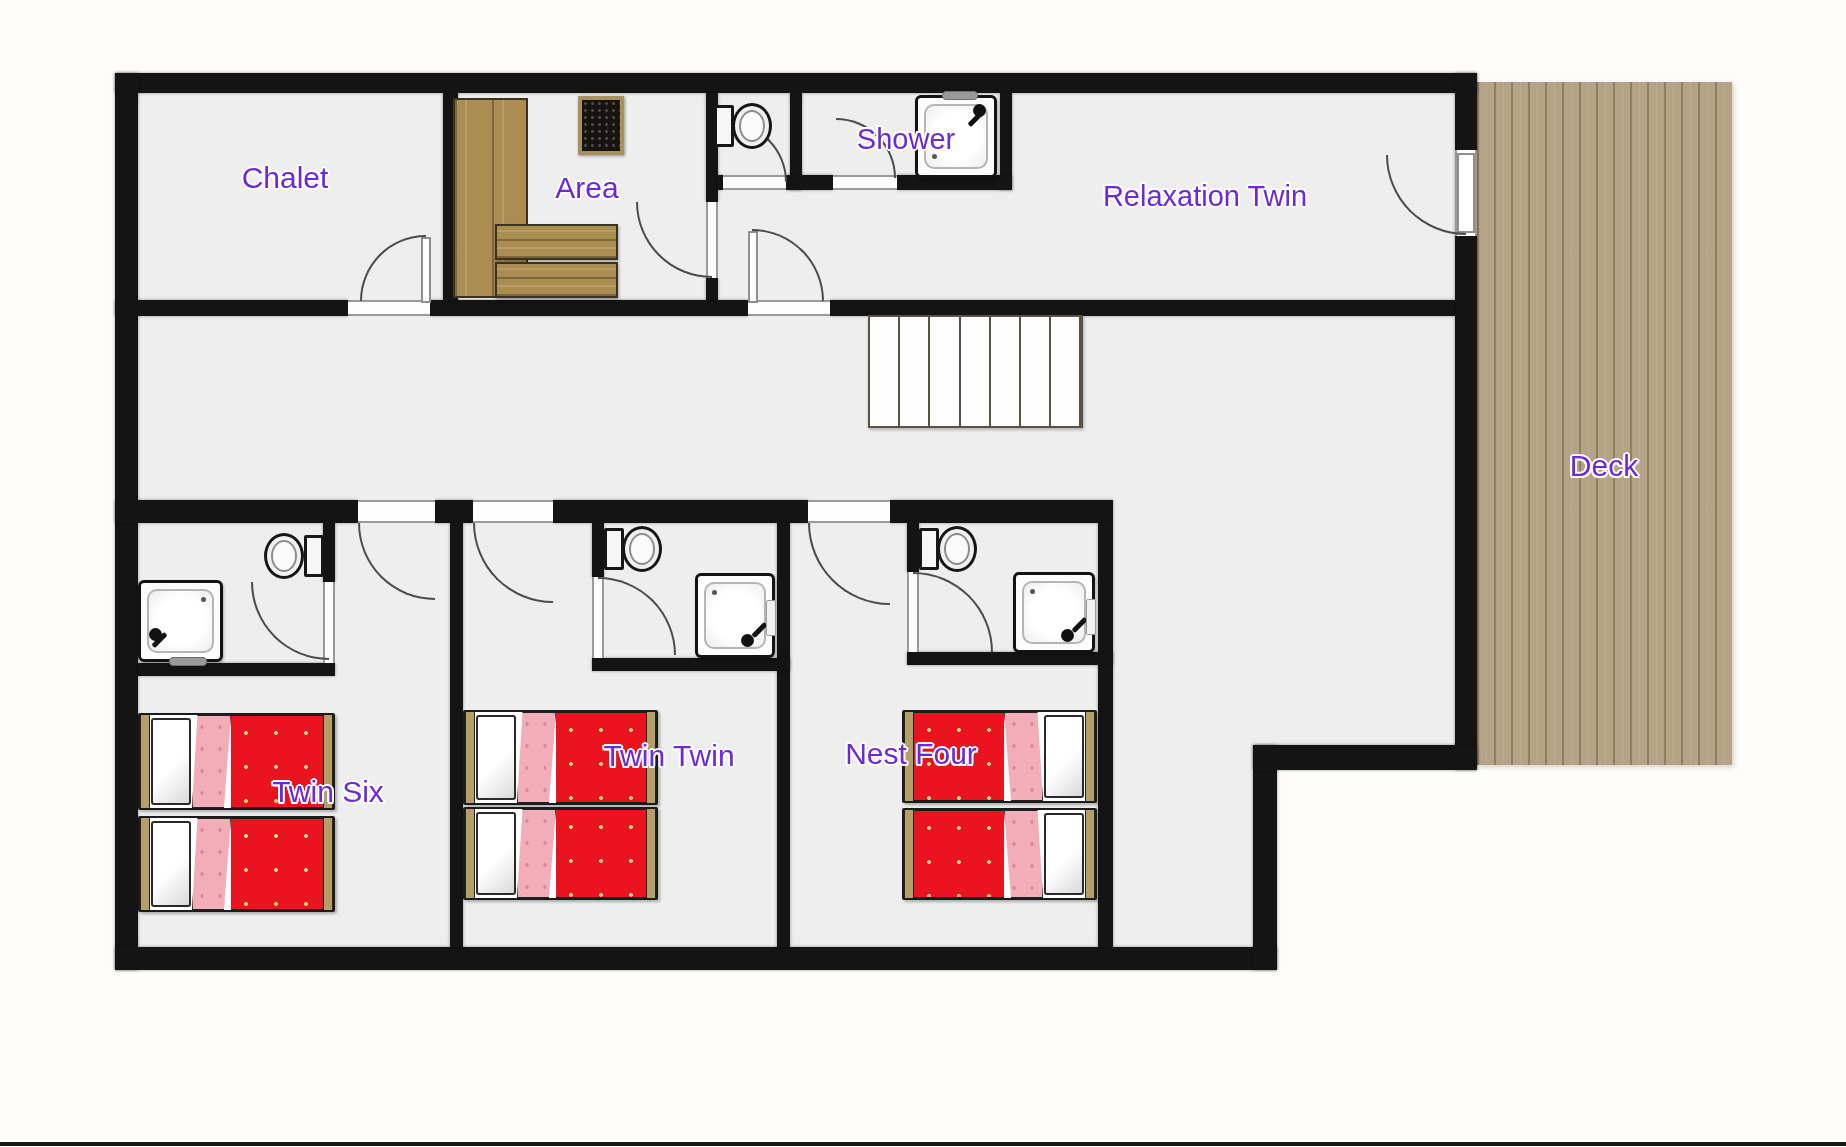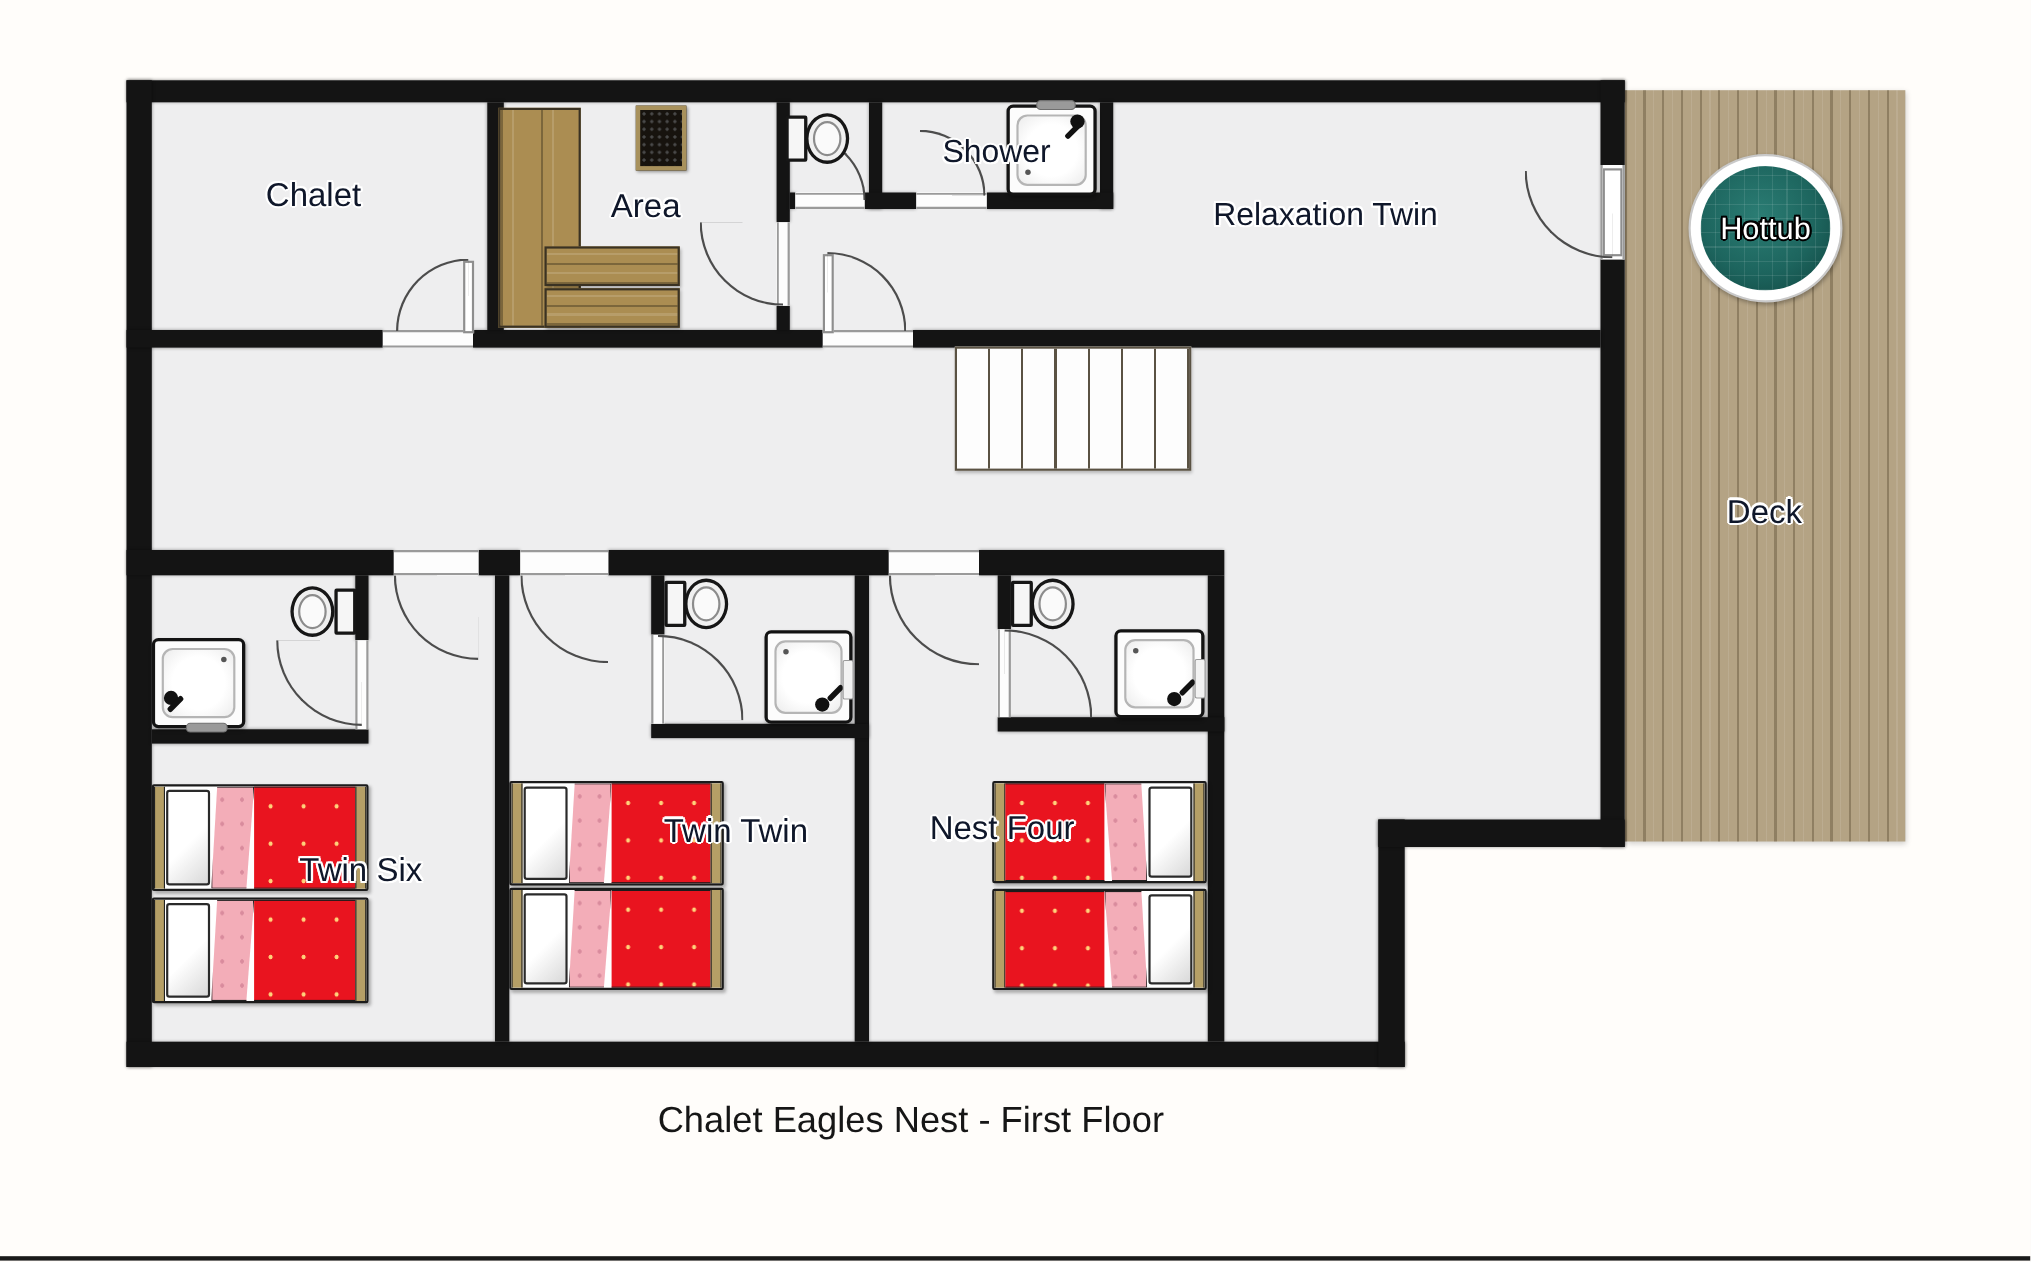--- a/index.html
+++ b/index.html
@@ -16,21 +16,21 @@
   .w{position:absolute;background:var(--wall,#141414);box-shadow:0 0 3px rgba(0,0,0,.40);}
   
   .open-h{position:absolute;background:#fdfdfd;box-shadow:inset 0 2px 0 #9a9a9a,inset 0 -2px 0 #9a9a9a;}
   .open-v{position:absolute;background:#fdfdfd;box-shadow:inset 2px 0 0 #9a9a9a,inset -2px 0 0 #9a9a9a;}
   .leaf{position:absolute;background:#fff;border:2px solid #8e8e8e;box-sizing:border-box;}
   .arc{position:absolute;border:0 solid #4c4c4c;box-sizing:border-box;}
   .arc.tl{border-top-width:2px;border-left-width:2px;border-top-left-radius:100% 100%;}
   .arc.tr{border-top-width:2px;border-right-width:2px;border-top-right-radius:100% 100%;}
   .arc.bl{border-bottom-width:2px;border-left-width:2px;border-bottom-left-radius:100% 100%;}
   
-  .label{position:absolute;transform:translate(-50%,-50%);font-size:30px;color:#0f172a;white-space:nowrap;
+  .label{position:absolute;transform:translate(-50%,-50%);font-size:30px;color:#6d28d9;white-space:nowrap;
          text-shadow:2px 0 0 #fff,-2px 0 0 #fff,0 2px 0 #fff,0 -2px 0 #fff,
                      1.5px 1.5px 0 #fff,-1.5px -1.5px 0 #fff,1.5px -1.5px 0 #fff,-1.5px 1.5px 0 #fff;}
   .label.small{font-size:29px;}
   .title{position:absolute;transform:translate(-50%,-50%);font-size:33px;color:#161616;white-space:nowrap;}
   
   .stairs{position:absolute;left:868px;top:315px;width:215px;height:113px;box-sizing:border-box;
           border:2px solid #5a5243;background:#fdfdfd;
           background-image:repeating-linear-gradient(90deg,transparent 0 28.2px,#5a5243 28.2px 30.2px);
           box-shadow:1px 2px 3px rgba(0,0,0,.25);}
   
@@ -84,24 +84,20 @@
 </style>
 </head>
 <body>
 
 <div class="canvas">
 
   <div class="floor"></div>
   <div class="notch-cover"></div>
   <div class="deck"></div>
 
-  <div class="hottub">
-    <div class="water"></div>
-    <div class="hlabel">Hottub</div>
-  </div>
 
   <div class="w" style="left:115px;top:73px;width:1362px;height:20px"></div>
   <div class="w" style="left:115px;top:73px;width:23px;height:897px"></div>
   <div class="w" style="left:1455px;top:73px;width:22px;height:697px"></div>
   <div class="w" style="left:115px;top:947px;width:1162px;height:23px"></div>
   <div class="w" style="left:1253px;top:745px;width:24px;height:225px"></div>
   <div class="w" style="left:1253px;top:745px;width:224px;height:25px"></div>
 
   <div class="w" style="left:115px;top:300px;width:233px;height:16px"></div>
   <div class="w" style="left:430px;top:300px;width:318px;height:16px"></div>
@@ -275,16 +271,15 @@
 
   <div class="label" style="left:285px;top:178px">Chalet</div>
   <div class="label" style="left:587px;top:188px">Area</div>
   <div class="label small" style="left:906px;top:139px">Shower</div>
   <div class="label small" style="left:1205px;top:196px">Relaxation Twin</div>
   <div class="label" style="left:328px;top:792px">Twin Six</div>
   <div class="label" style="left:669px;top:756px">Twin Twin</div>
   <div class="label" style="left:911px;top:754px">Nest Four</div>
   <div class="label" style="left:1604px;top:466px">Deck</div>
 
-  <div class="title" style="left:828px;top:1018px">Chalet Eagles Nest - First Floor</div>
 
   <div class="baseline"></div>
 </div>
 
 </body></html>

